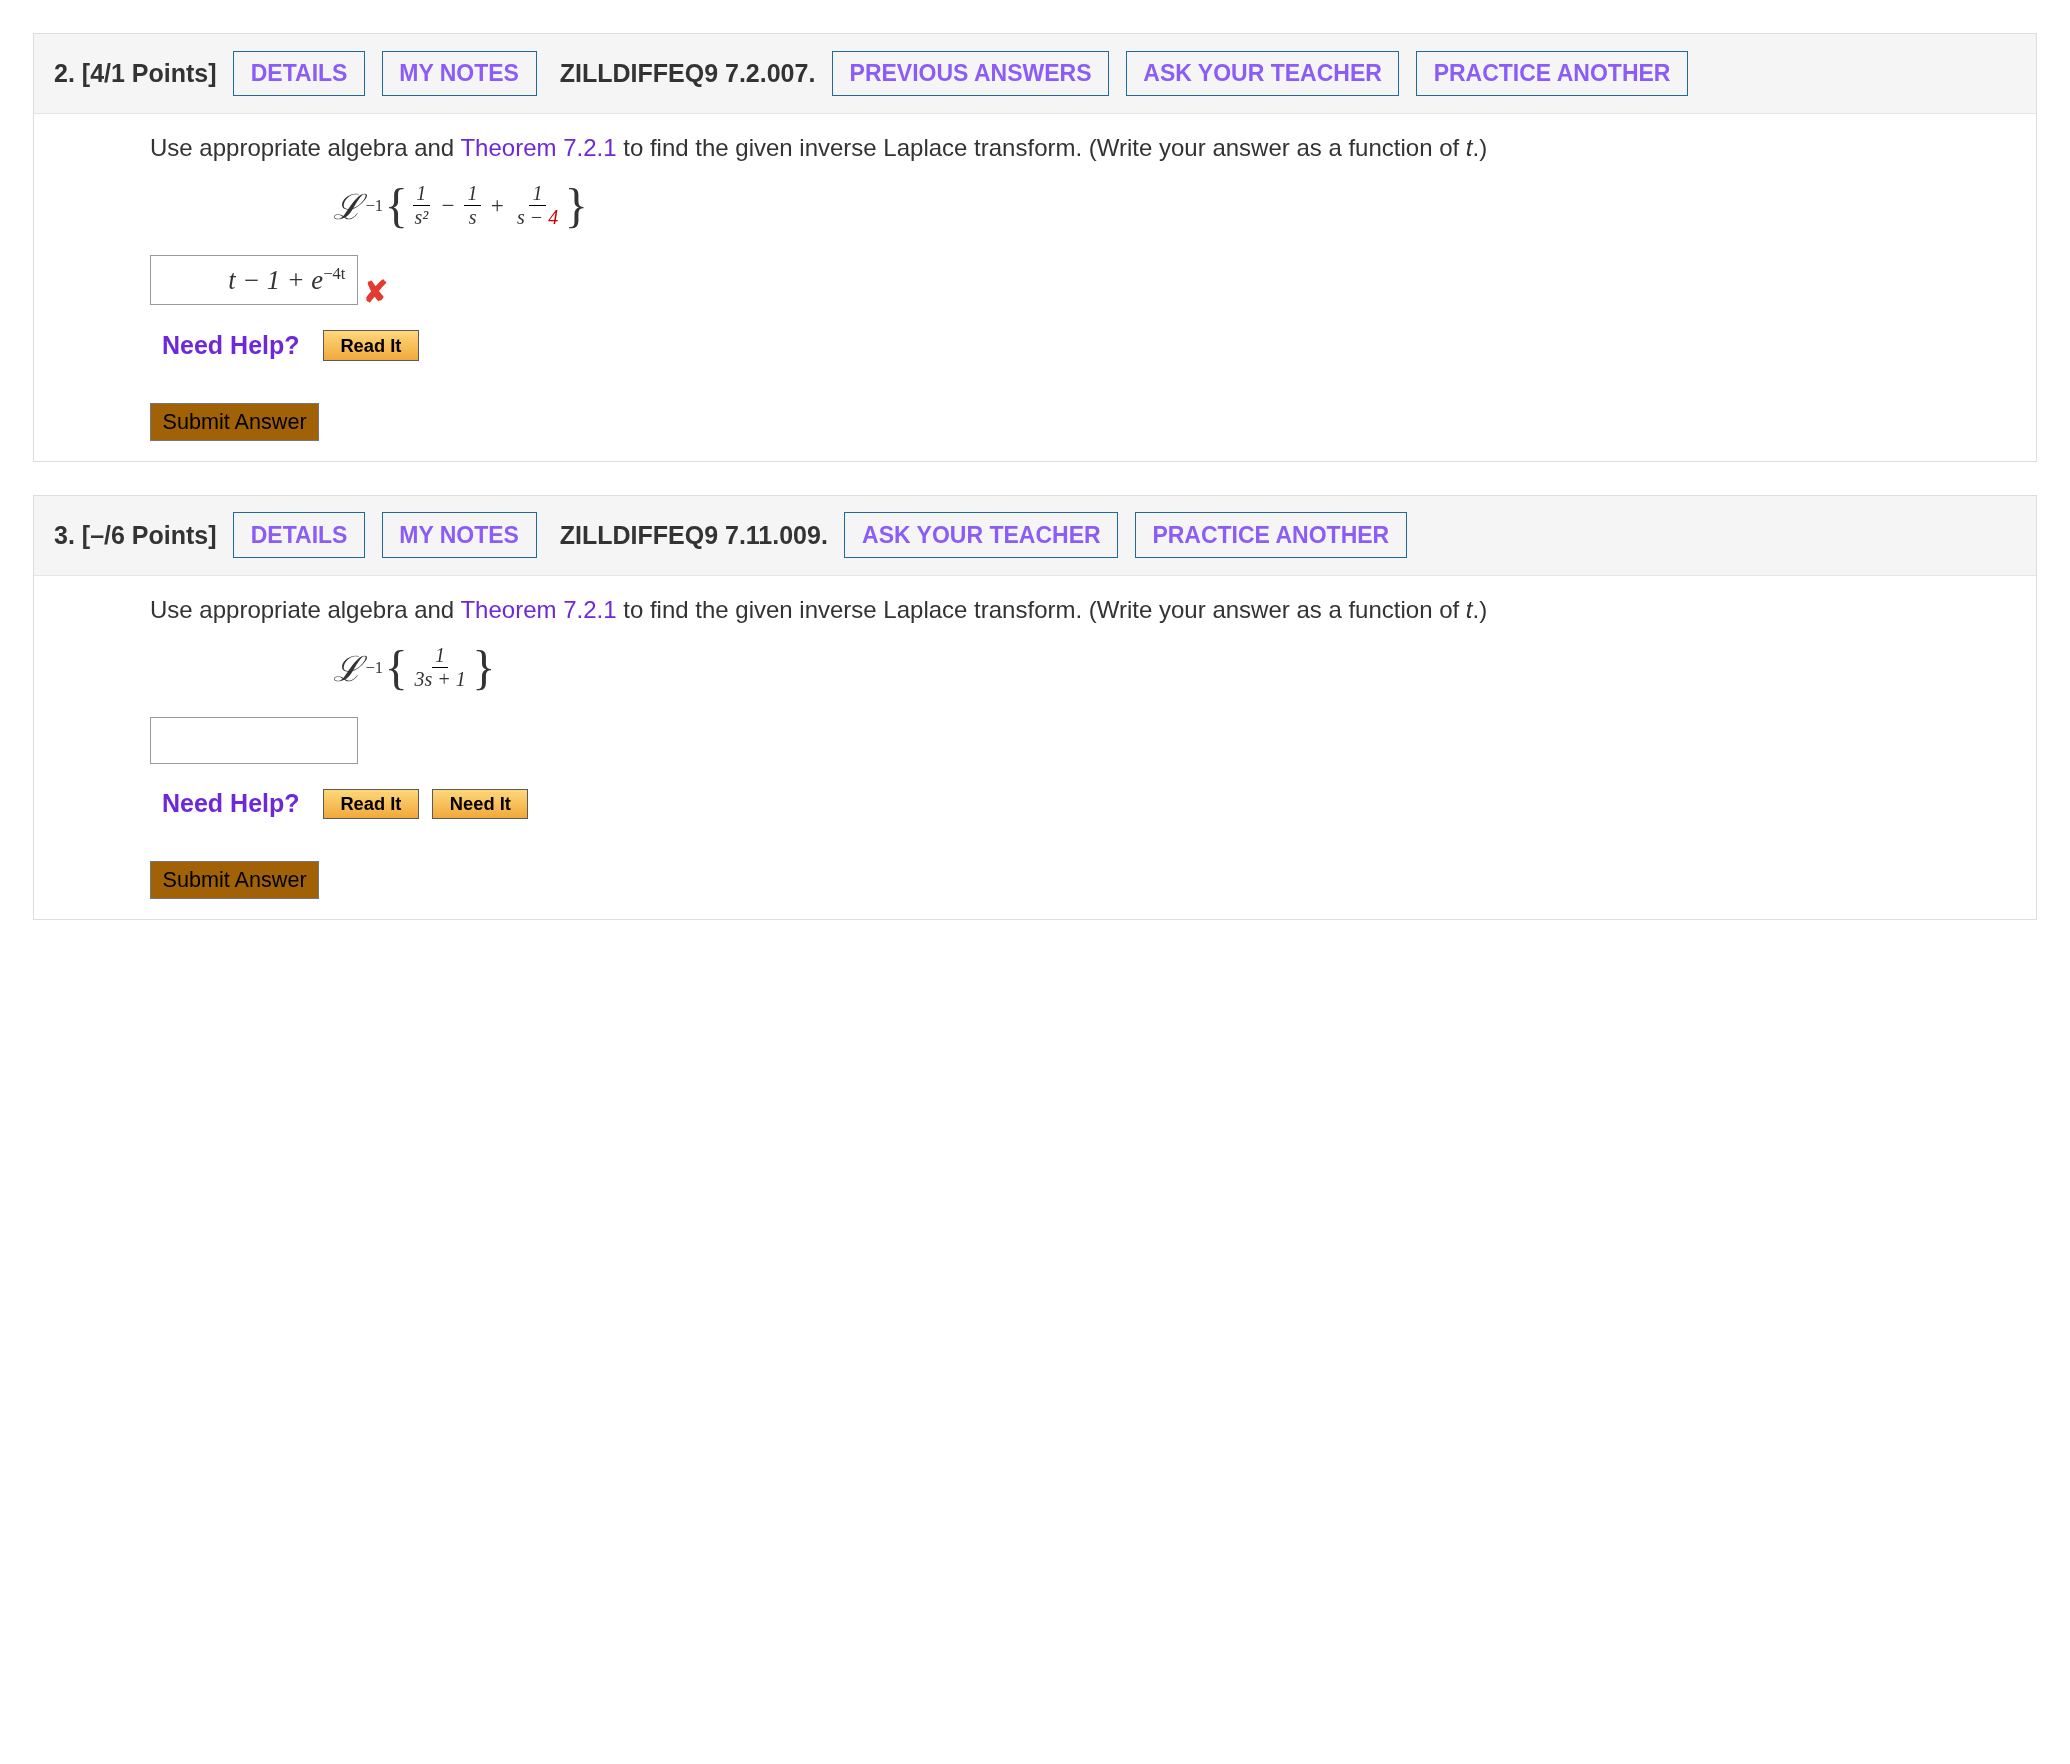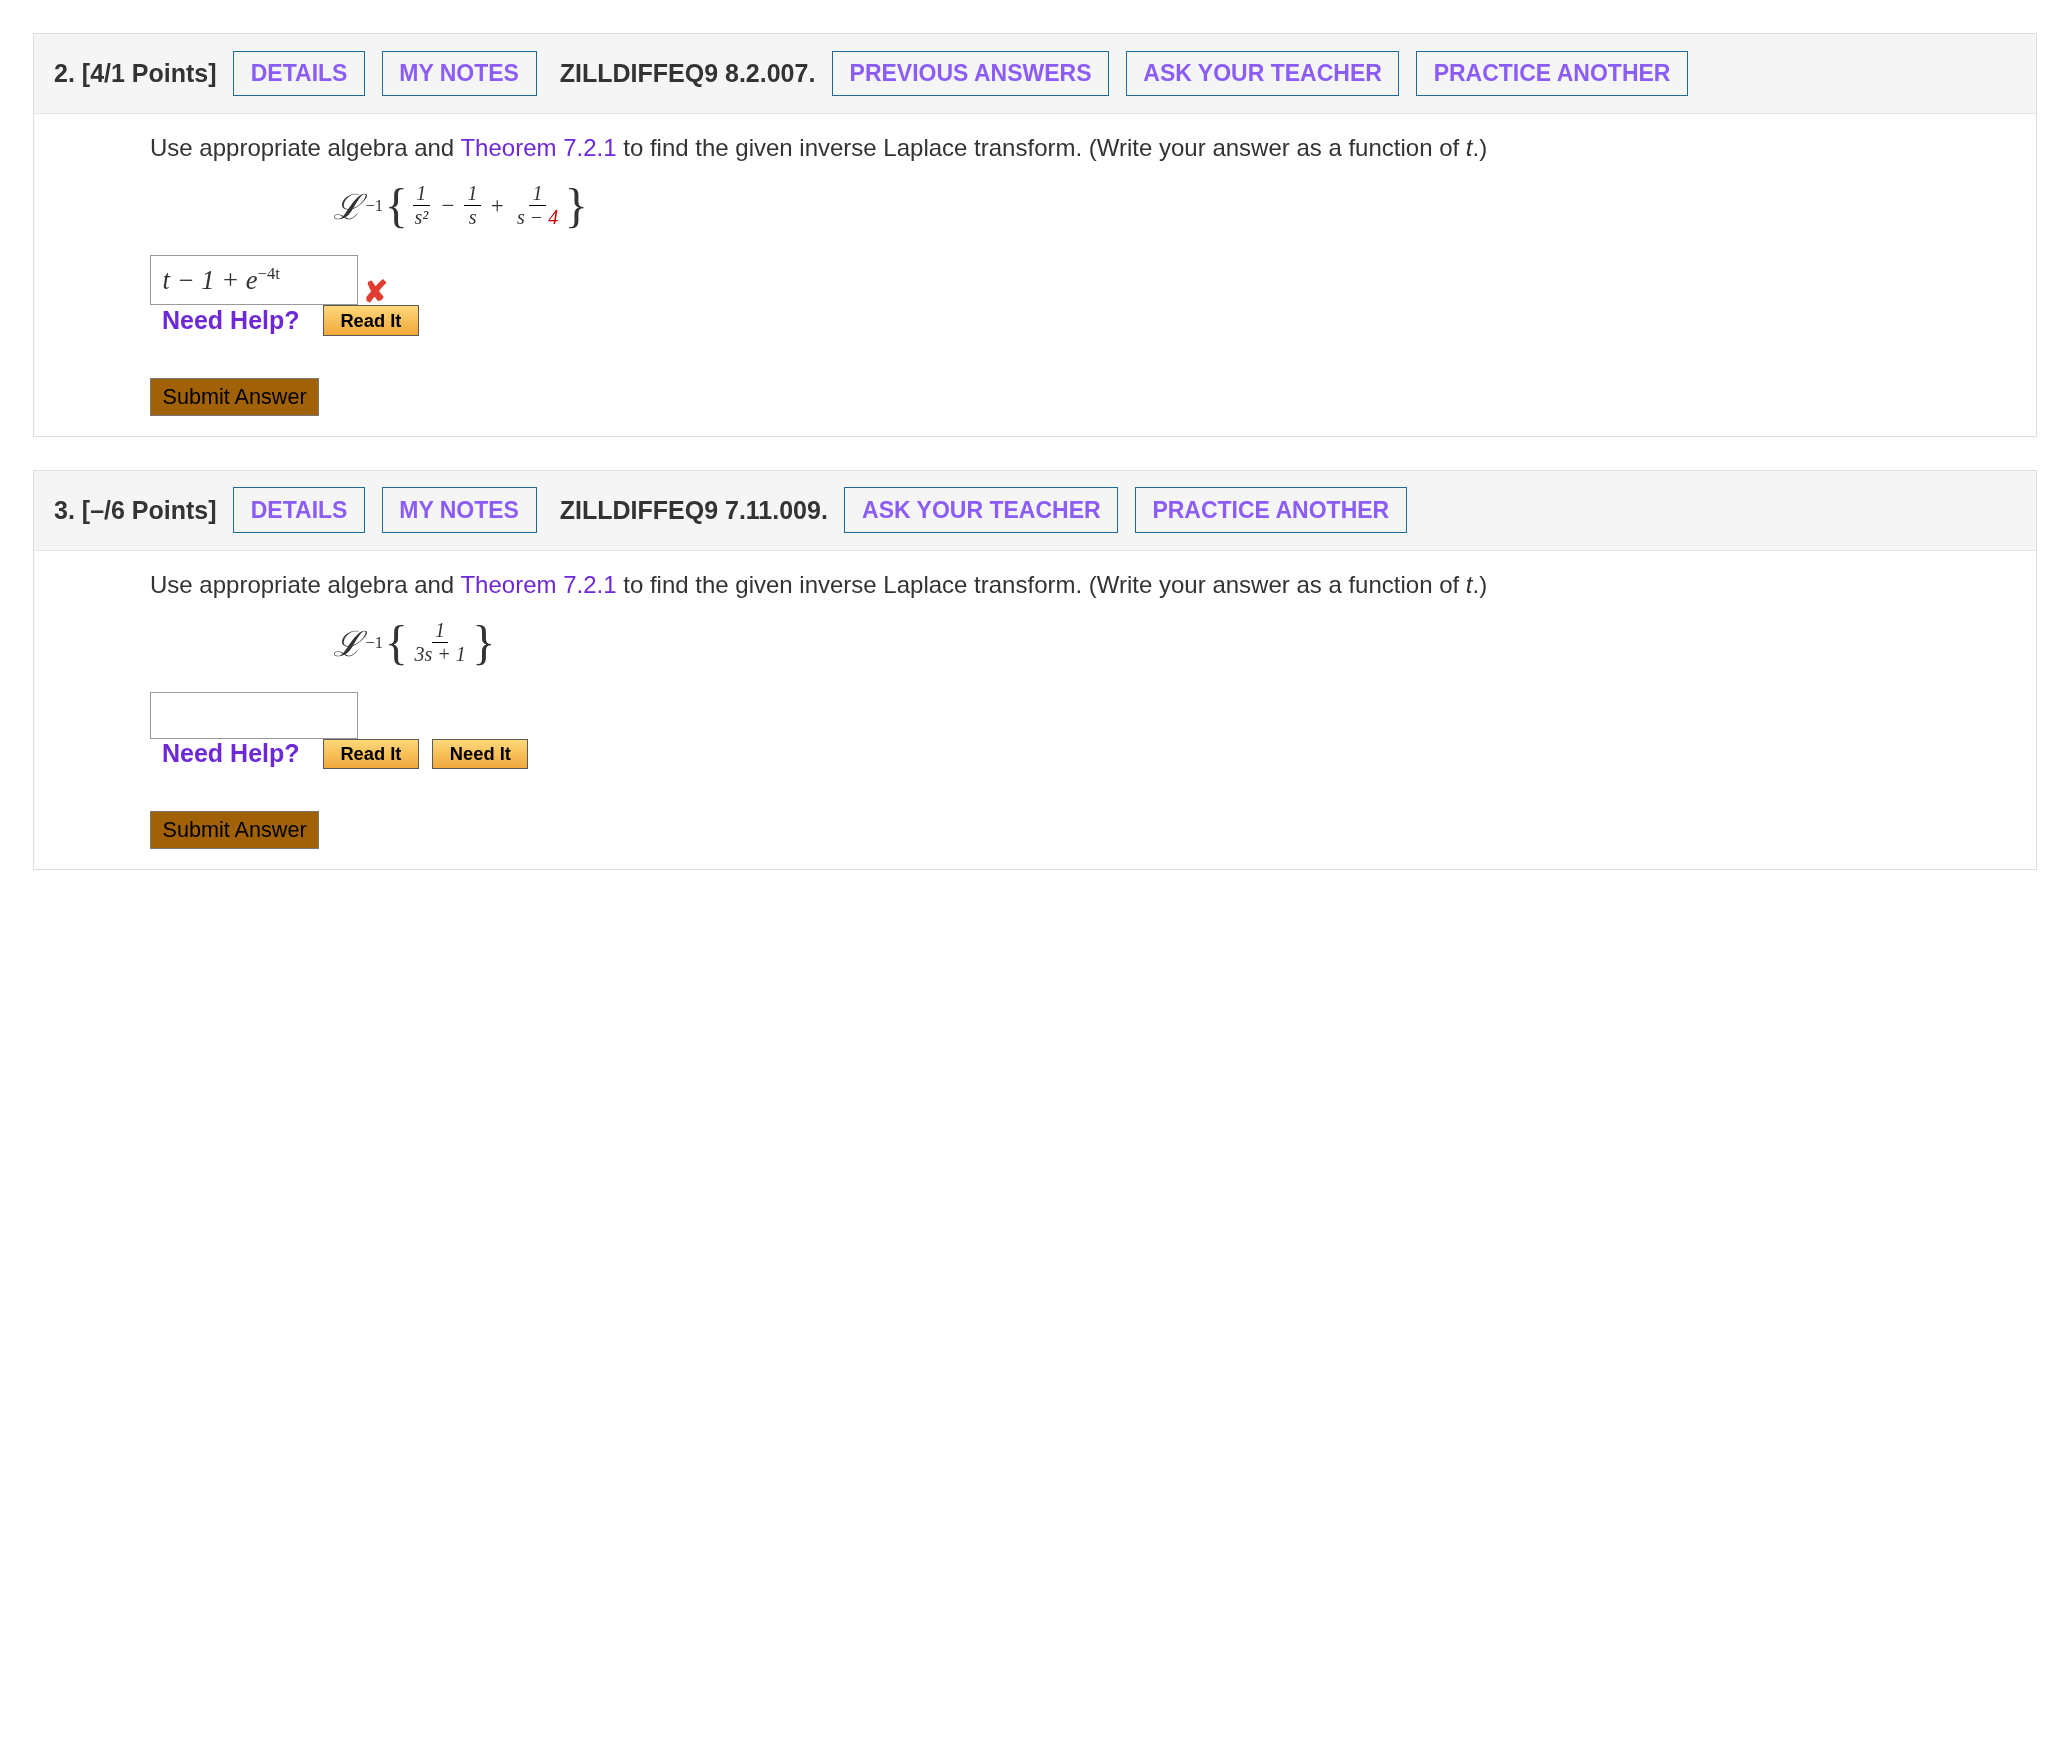--- a/index.html
+++ b/index.html
@@ -94,20 +94,22 @@
   .frac .num { border-bottom: 1.2px solid #000; }
   .op {
     margin: 0 6.6px;
     font-style: normal;
     font-size: 23px;
   }
   .answer-row {
     display: flex;
     align-items: flex-end;
     gap: 5px;
+    margin-bottom: 25px;
+    text-align: right;
   }
   .answer-box {
     border: 1.2px solid #999;
     padding: 8.3px 11.6px;
     font-family: "Times New Roman", serif;
     font-style: italic;
     font-size: 26.6px;
     min-width: 208px;
     min-height: 47px;
     display: inline-block;
@@ -153,21 +155,21 @@
 <body>
 
 <div class="question">
   <div class="q-header">
     <span class="q-points">
       <span>2.</span>
       <span>[4/1 Points]</span>
     </span>
     <button class="hbtn">DETAILS</button>
     <button class="hbtn">MY NOTES</button>
-    <span class="q-ref">ZILLDIFFEQ9 8.2.007.</span>
+    <span class="q-ref">ZILLDIFFEQ9 7.2.007.</span>
     <button class="hbtn">PREVIOUS ANSWERS</button>
     <button class="hbtn">ASK YOUR TEACHER</button>
     <button class="hbtn">PRACTICE ANOTHER</button>
   </div>
   <div class="q-body">
     <div class="prompt">
       <span>Use appropriate algebra and </span><span class="theorem-link">Theorem 7.2.1</span><span> to find the given inverse Laplace transform. (Write your answer as a function of </span><i>t</i><span>.)</span>
     </div>
     <div class="math-block">
       <span class="Linv">ℒ</span>

